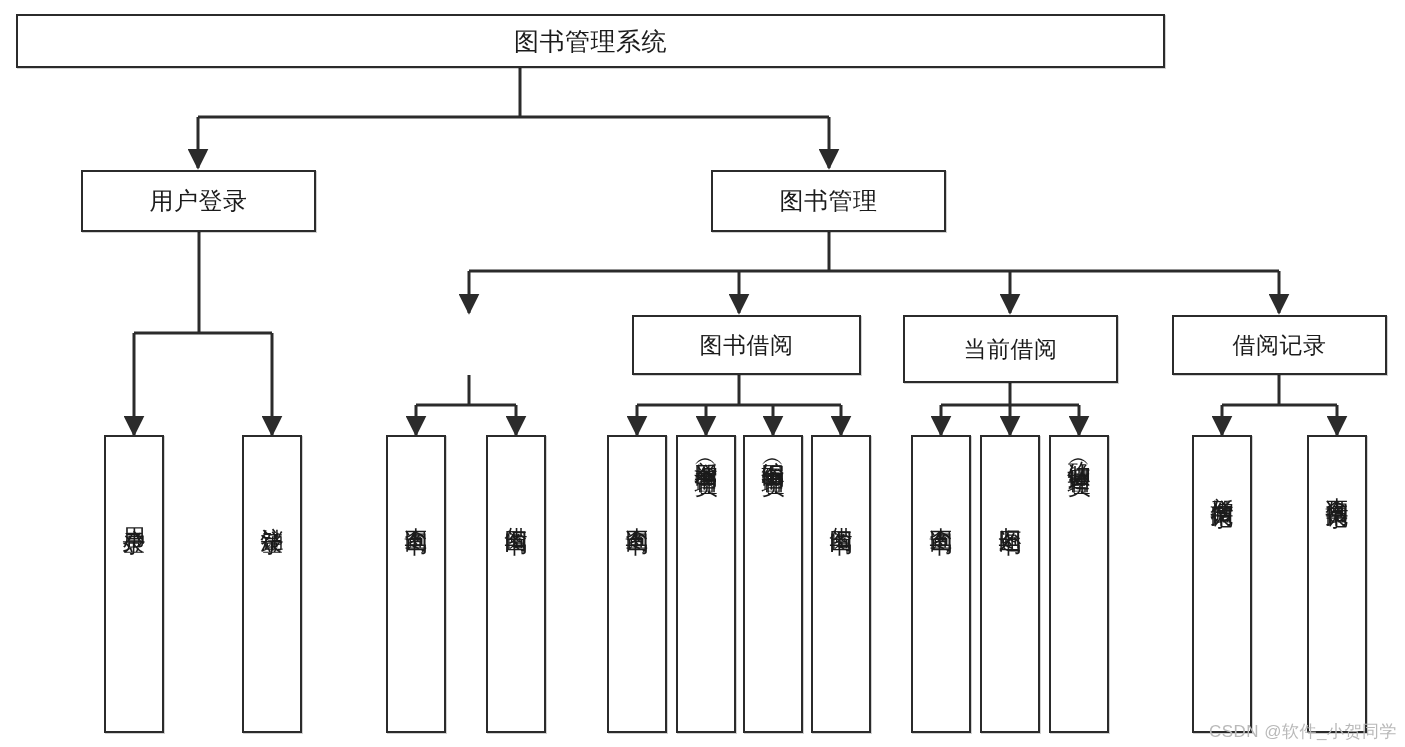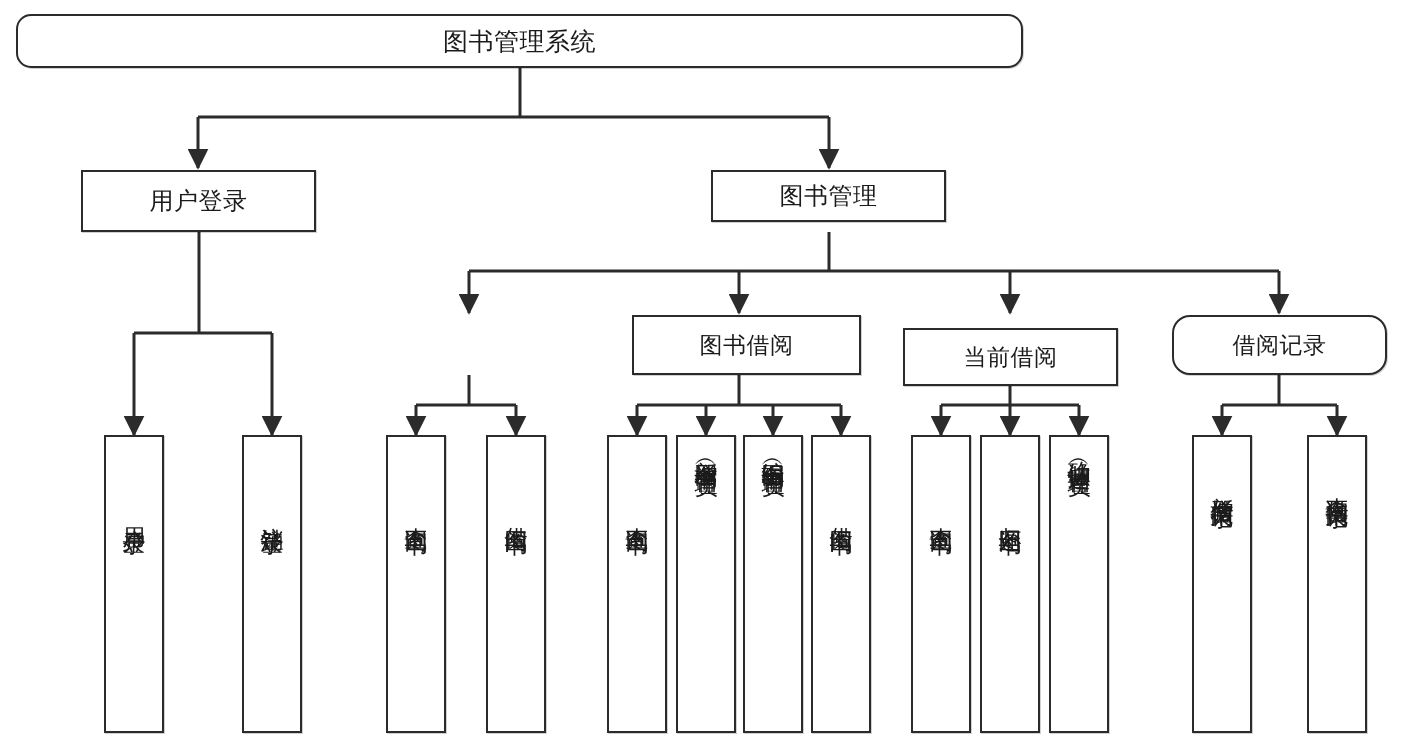--- a/index.html
+++ b/index.html
@@ -116,38 +116,38 @@
       <path d="M 1010 405 L 1010 435" marker-end="url(#arrow)"></path>
       <path d="M 1079 405 L 1079 435" marker-end="url(#arrow)"></path>
 
       <path d="M 1279 375 L 1279 405"></path>
       <path d="M 1222 405 L 1337 405"></path>
       <path d="M 1222 405 L 1222 435" marker-end="url(#arrow)"></path>
       <path d="M 1337 405 L 1337 435" marker-end="url(#arrow)"></path>
     </g>
   </svg>
 
-  <div class="node root" style="left:16px; top:14px; width:1007px; height:54px;border-radius:15px;">
+  <div class="node root" style="left:16px; top:14px; width:1149px; height:54px;">
     <span class="label">图书管理系统</span>
   </div>
 
   <div class="node level2" style="left:81px; top:170px; width:235px; height:62px;">
     <span class="label">用户登录</span>
   </div>
-  <div class="node level2" style="left:711px; top:170px; width:235px; height:52px;justify-content:center;">
+  <div class="node level2" style="left:711px; top:170px; width:235px; height:62px;justify-content:center;">
     <span class="label">图书管理</span>
   </div>
 
   <div class="node level3" style="left:632px; top:315px; width:229px; height:60px;">
     <span class="label">图书借阅</span>
   </div>
-  <div class="node level3" style="left:903px; top:315px; width:215px; height:58px;margin-top:13px;">
+  <div class="node level3" style="left:903px; top:315px; width:215px; height:68px;">
     <span class="label">当前借阅</span>
   </div>
-  <div class="node level3" style="left:1172px; top:315px; width:215px; height:60px;border-radius:18px;">
+  <div class="node level3" style="left:1172px; top:315px; width:215px; height:60px;">
     <span class="label">借阅记录</span>
   </div>
 
   <div class="node leaf" style="left:104px; top:435px; width:60px; height:298px; padding-top:72px;">
     <span class="label">用户登录</span>
   </div>
   <div class="node leaf" style="left:242px; top:435px; width:60px; height:298px; padding-top:72px;">
     <span class="label">注销登录</span>
   </div>
 
@@ -181,13 +181,14 @@
     <span class="label">确认归还（管理员）</span>
   </div>
 
   <div class="node leaf" style="left:1192px; top:435px; width:60px; height:298px; padding-top:42px;">
     <span class="label">新增借阅记录</span>
   </div>
   <div class="node leaf" style="left:1307px; top:435px; width:60px; height:298px; padding-top:42px;">
     <span class="label">查询借阅记录</span>
   </div>
 
+  <div id="watermark">CSDN @软件_小贺同学</div>
 </div>
 
 </body></html>

